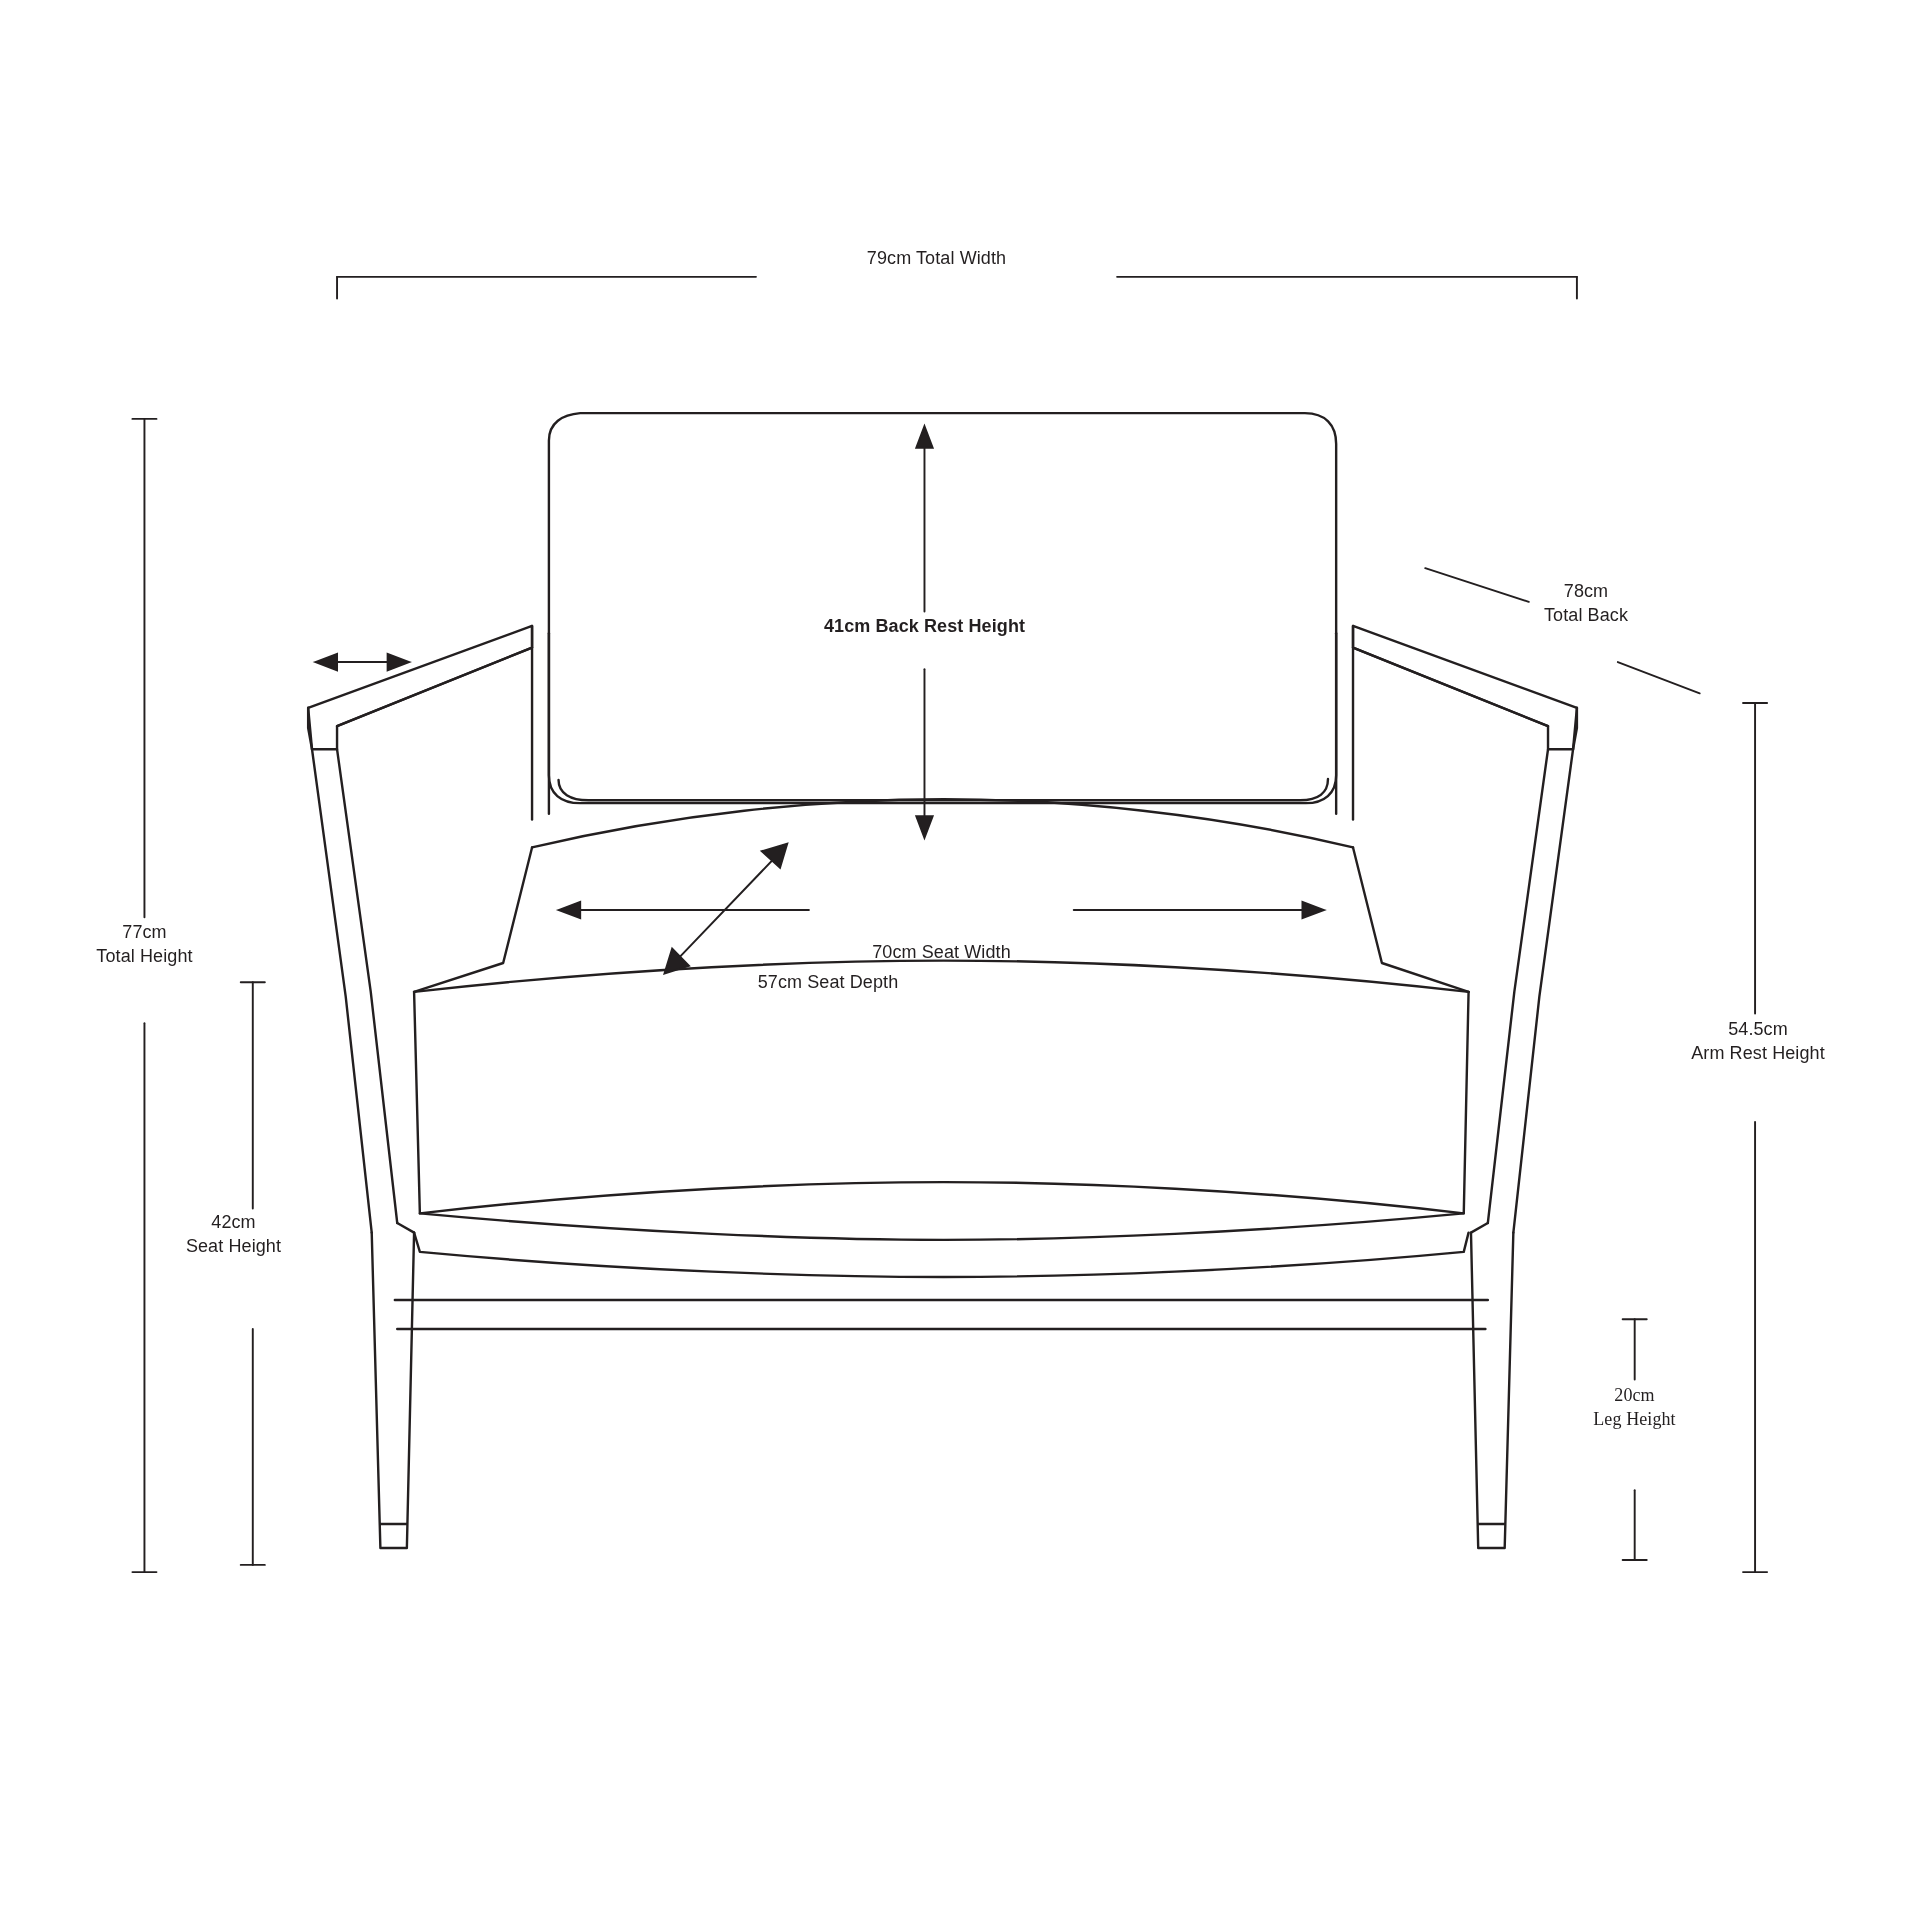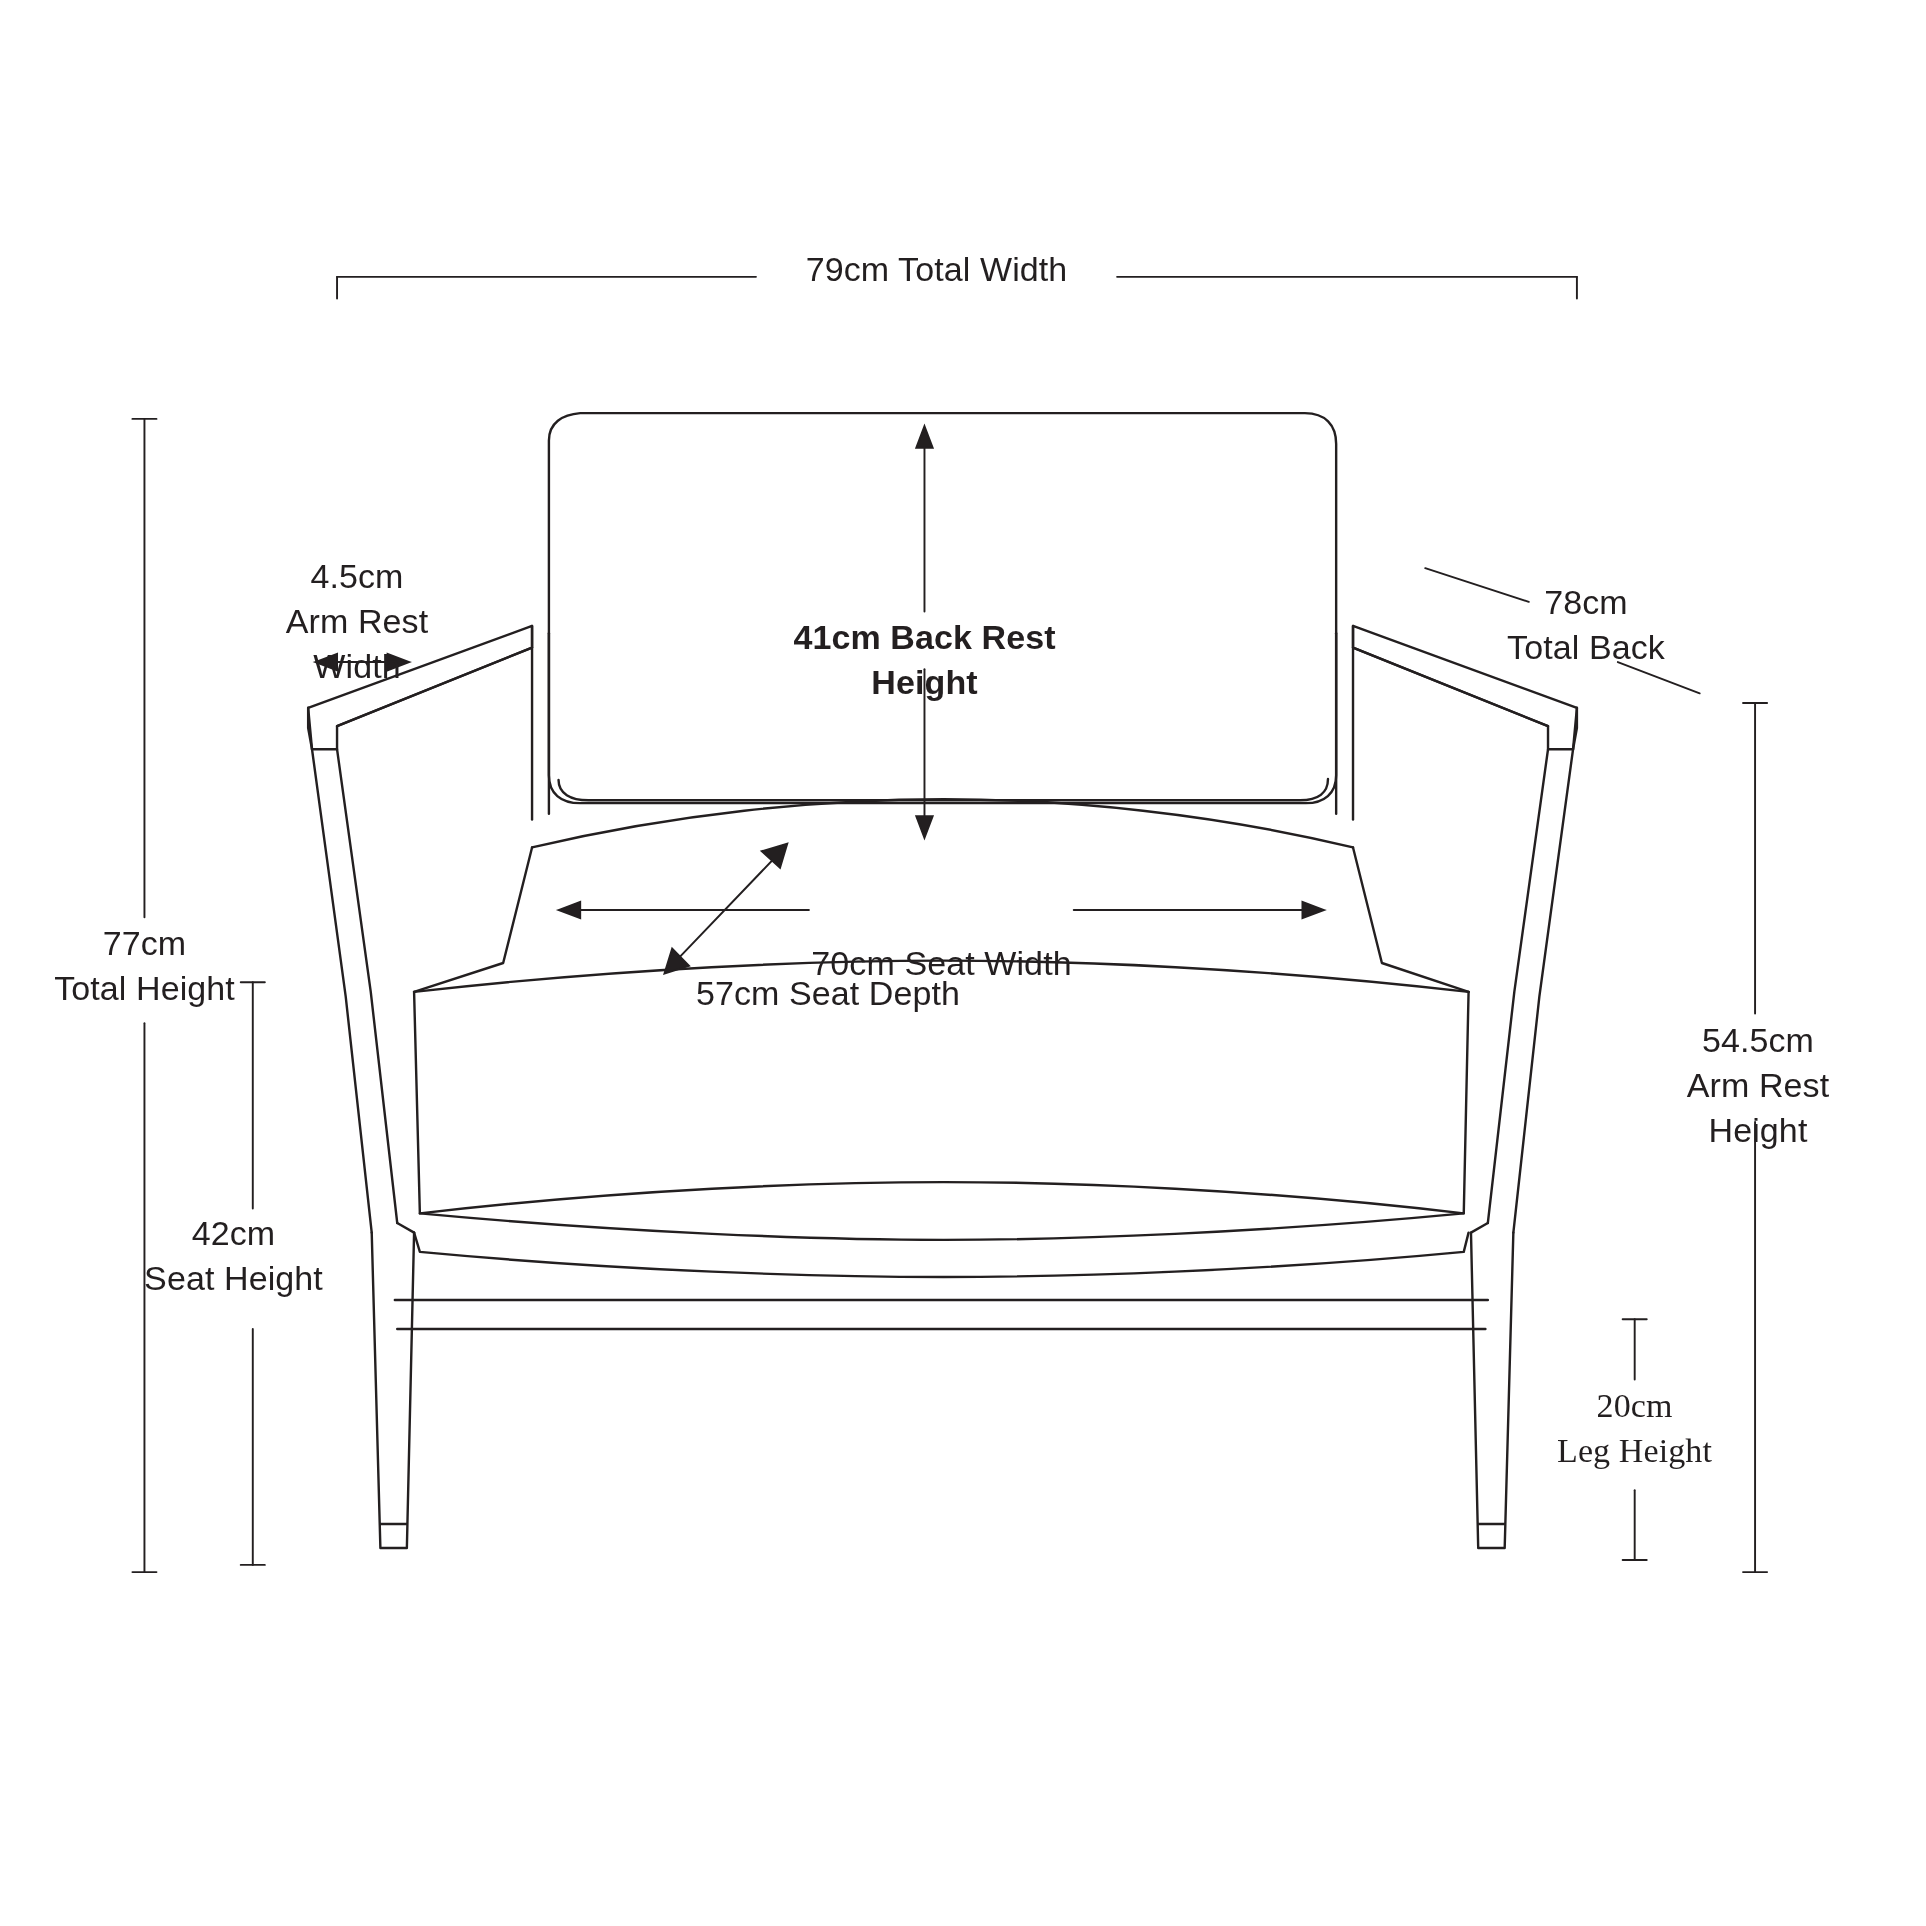--- a/index.html
+++ b/index.html
@@ -23,21 +23,21 @@
     position: absolute;
     left: 0;
     top: 0;
     width: 1926px;
     height: 1926px;
   }
   .dim-label {
     position: absolute;
     font-family: "Liberation Sans", sans-serif;
     color: #231f20;
-    font-size: 34px;
+    font-size: 18px;
     line-height: 1.32;
     text-align: center;
     white-space: pre-line;
     letter-spacing: 0.1px;
   }
 </style>
 </head>
 <body>
 
 <div id="stage">
@@ -183,23 +183,20 @@
       <path d="M680 1375 L830 1375" fill="none"></path>
       <polygon points="655,1375 700,1358 700,1392"></polygon>
       <polygon points="850,1375 805,1358 805,1392"></polygon>
     </g>
   </svg>
 
   <div class="dim-label" style="left:756px; top:247px; width:361px;">79cm Total Width</div>
 
   <div class="dim-label" style="left:744px; top:615px; width:361px;font-weight:bold;">41cm Back Rest Height</div>
 
-  <div class="dim-label" style="left:274px; top:554px; width:166px;">4.5cm
-Arm Rest
-Width</div>
 
   <div class="dim-label" style="left:1486px; top:580px; width:200px;">78cm
 Total Back</div>
 
   <div class="dim-label" style="left:809px; top:941px; width:265px;">70cm Seat Width</div>
 
   <div class="dim-label" style="left:693px; top:927px; width:270px;margin-top:44px;">57cm Seat Depth</div>
 
   <div class="dim-label" style="left:41px; top:921px; width:207px;">77cm
 Total Height</div>

